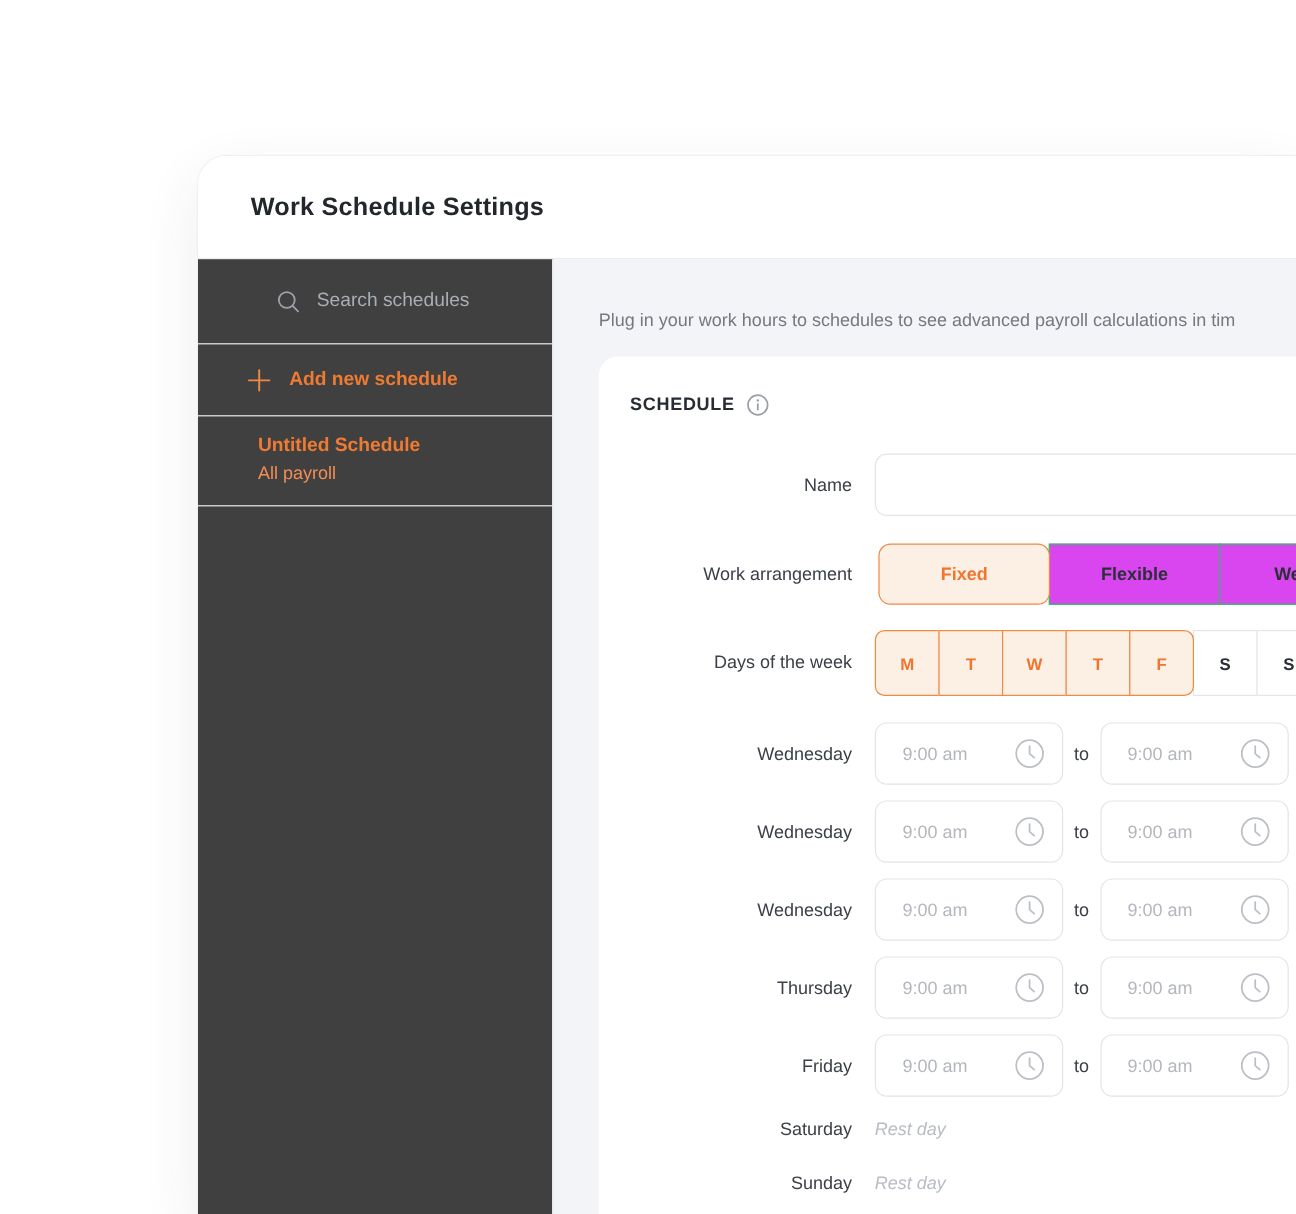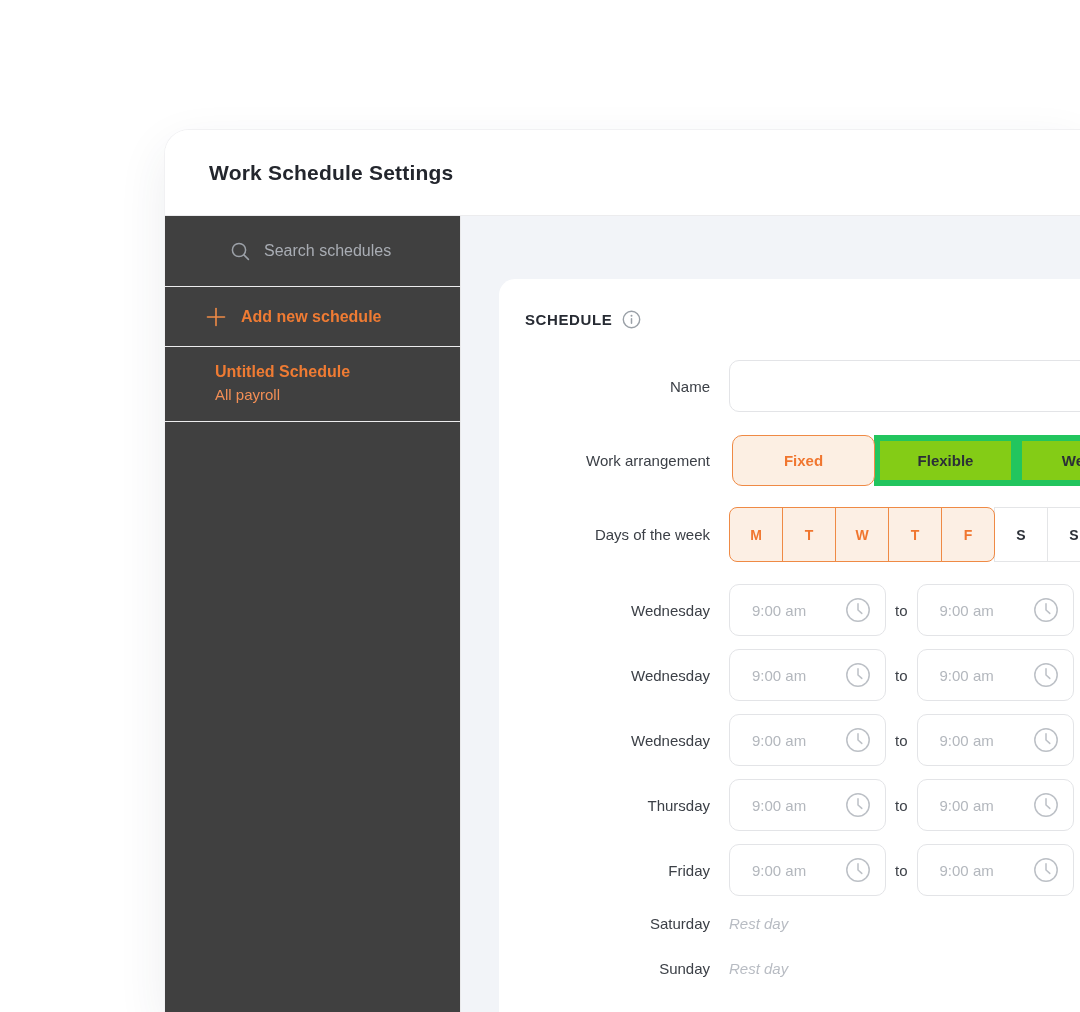--- a/index.html
+++ b/index.html
@@ -73,21 +73,21 @@
     width:440px;height:52px;border:1px solid #e3e4e7;border-radius:10px;
     background:#fff;box-sizing:border-box;outline:none;
     font-family:"Liberation Sans",sans-serif;font-size:15px;color:#3c4047;
     padding:0 16px;
   }
 
   .row-wa{height:51px;margin-bottom:21px;}
   .seg{display:flex;}
   .seg-btn{
     width:143px;height:51px;display:flex;align-items:center;justify-content:center;
-    background:#84cc16;border:6px solid #22c55e;box-sizing:border-box;
+    background:#d946ef;border:1px solid #22c55e;box-sizing:border-box;
     font-size:15px;font-weight:700;color:#2b2f37;margin-left:-1px;cursor:pointer;
     position:relative;
   }
   .seg-btn:first-child{margin-left:3px;border-radius:10px 0 0 10px;}
   .seg-btn.sel{
     background:#fcefe3;border:1px solid #ef8a45;color:#f0762f;
     border-radius:10px;z-index:1;
   }
 
   .row-days{height:55px;margin-bottom:22px;}
@@ -153,20 +153,21 @@
 
         <div class="item-row">
           <div class="item-name">Untitled Schedule</div>
           <div class="item-sub">All payroll</div>
         </div>
 
       </div>
 
       <div class="main">
 
+        <div class="hint">Plug in your work hours to schedules to see advanced payroll calculations in tim</div>
 
         <div class="card">
 
           <div class="section-head">
             <span class="section-title">SCHEDULE</span>
             <span class="icon">
               <svg width="19" height="19" viewBox="0 0 19 19" fill="none">
                 <circle cx="9.5" cy="9.5" r="8.2" stroke="#9aa0a7" stroke-width="1.4"></circle>
                 <circle cx="9.5" cy="5.7" r="1" fill="#9aa0a7"></circle>
                 <rect x="8.75" y="8" width="1.5" height="6" rx="0.75" fill="#9aa0a7"></rect>

